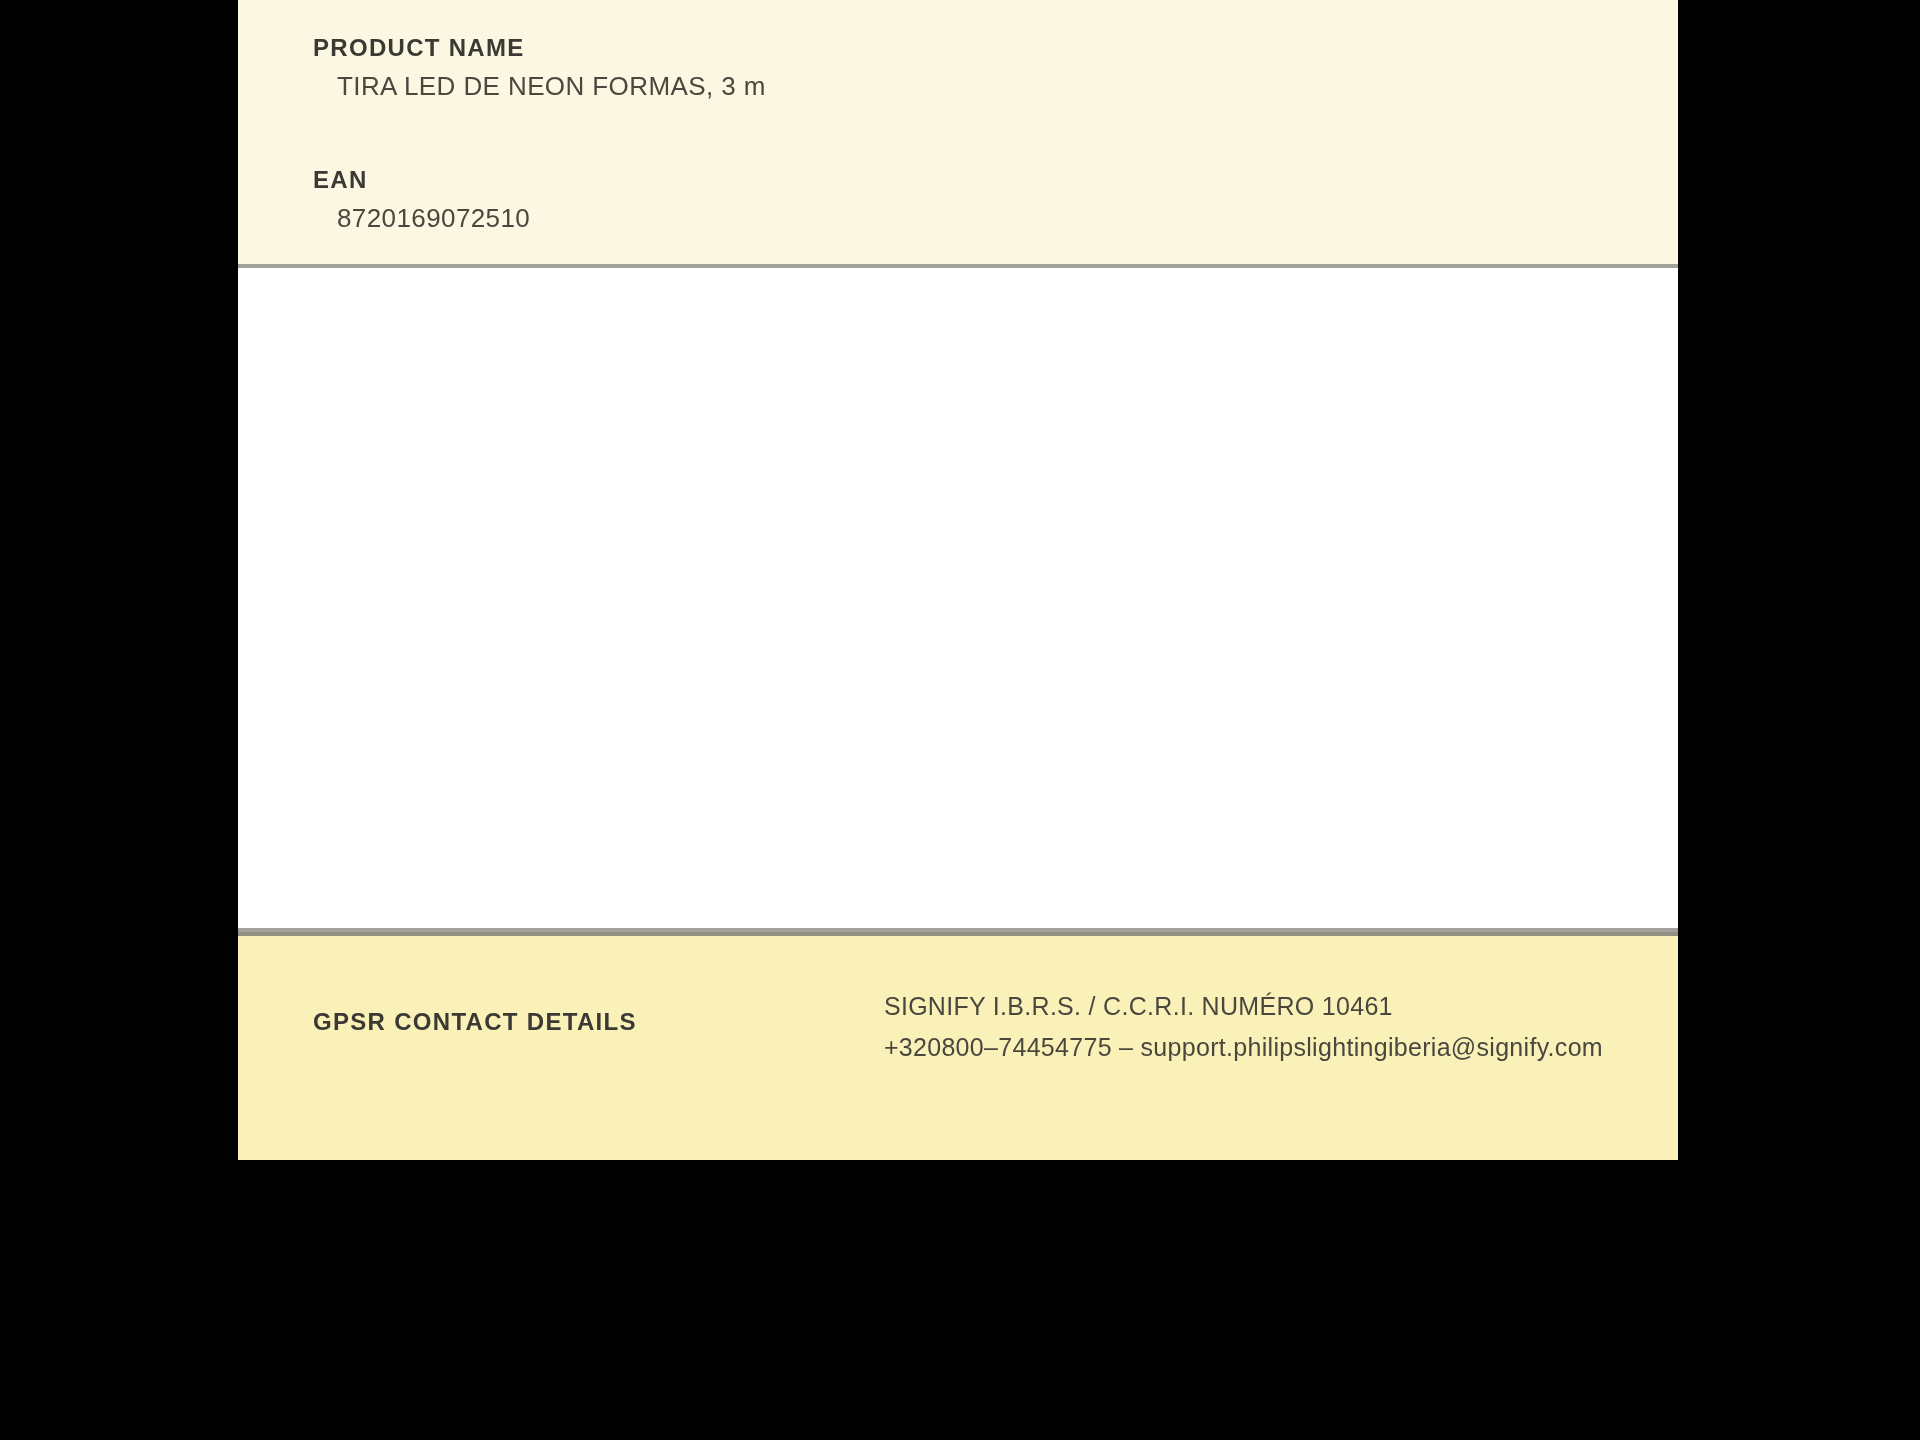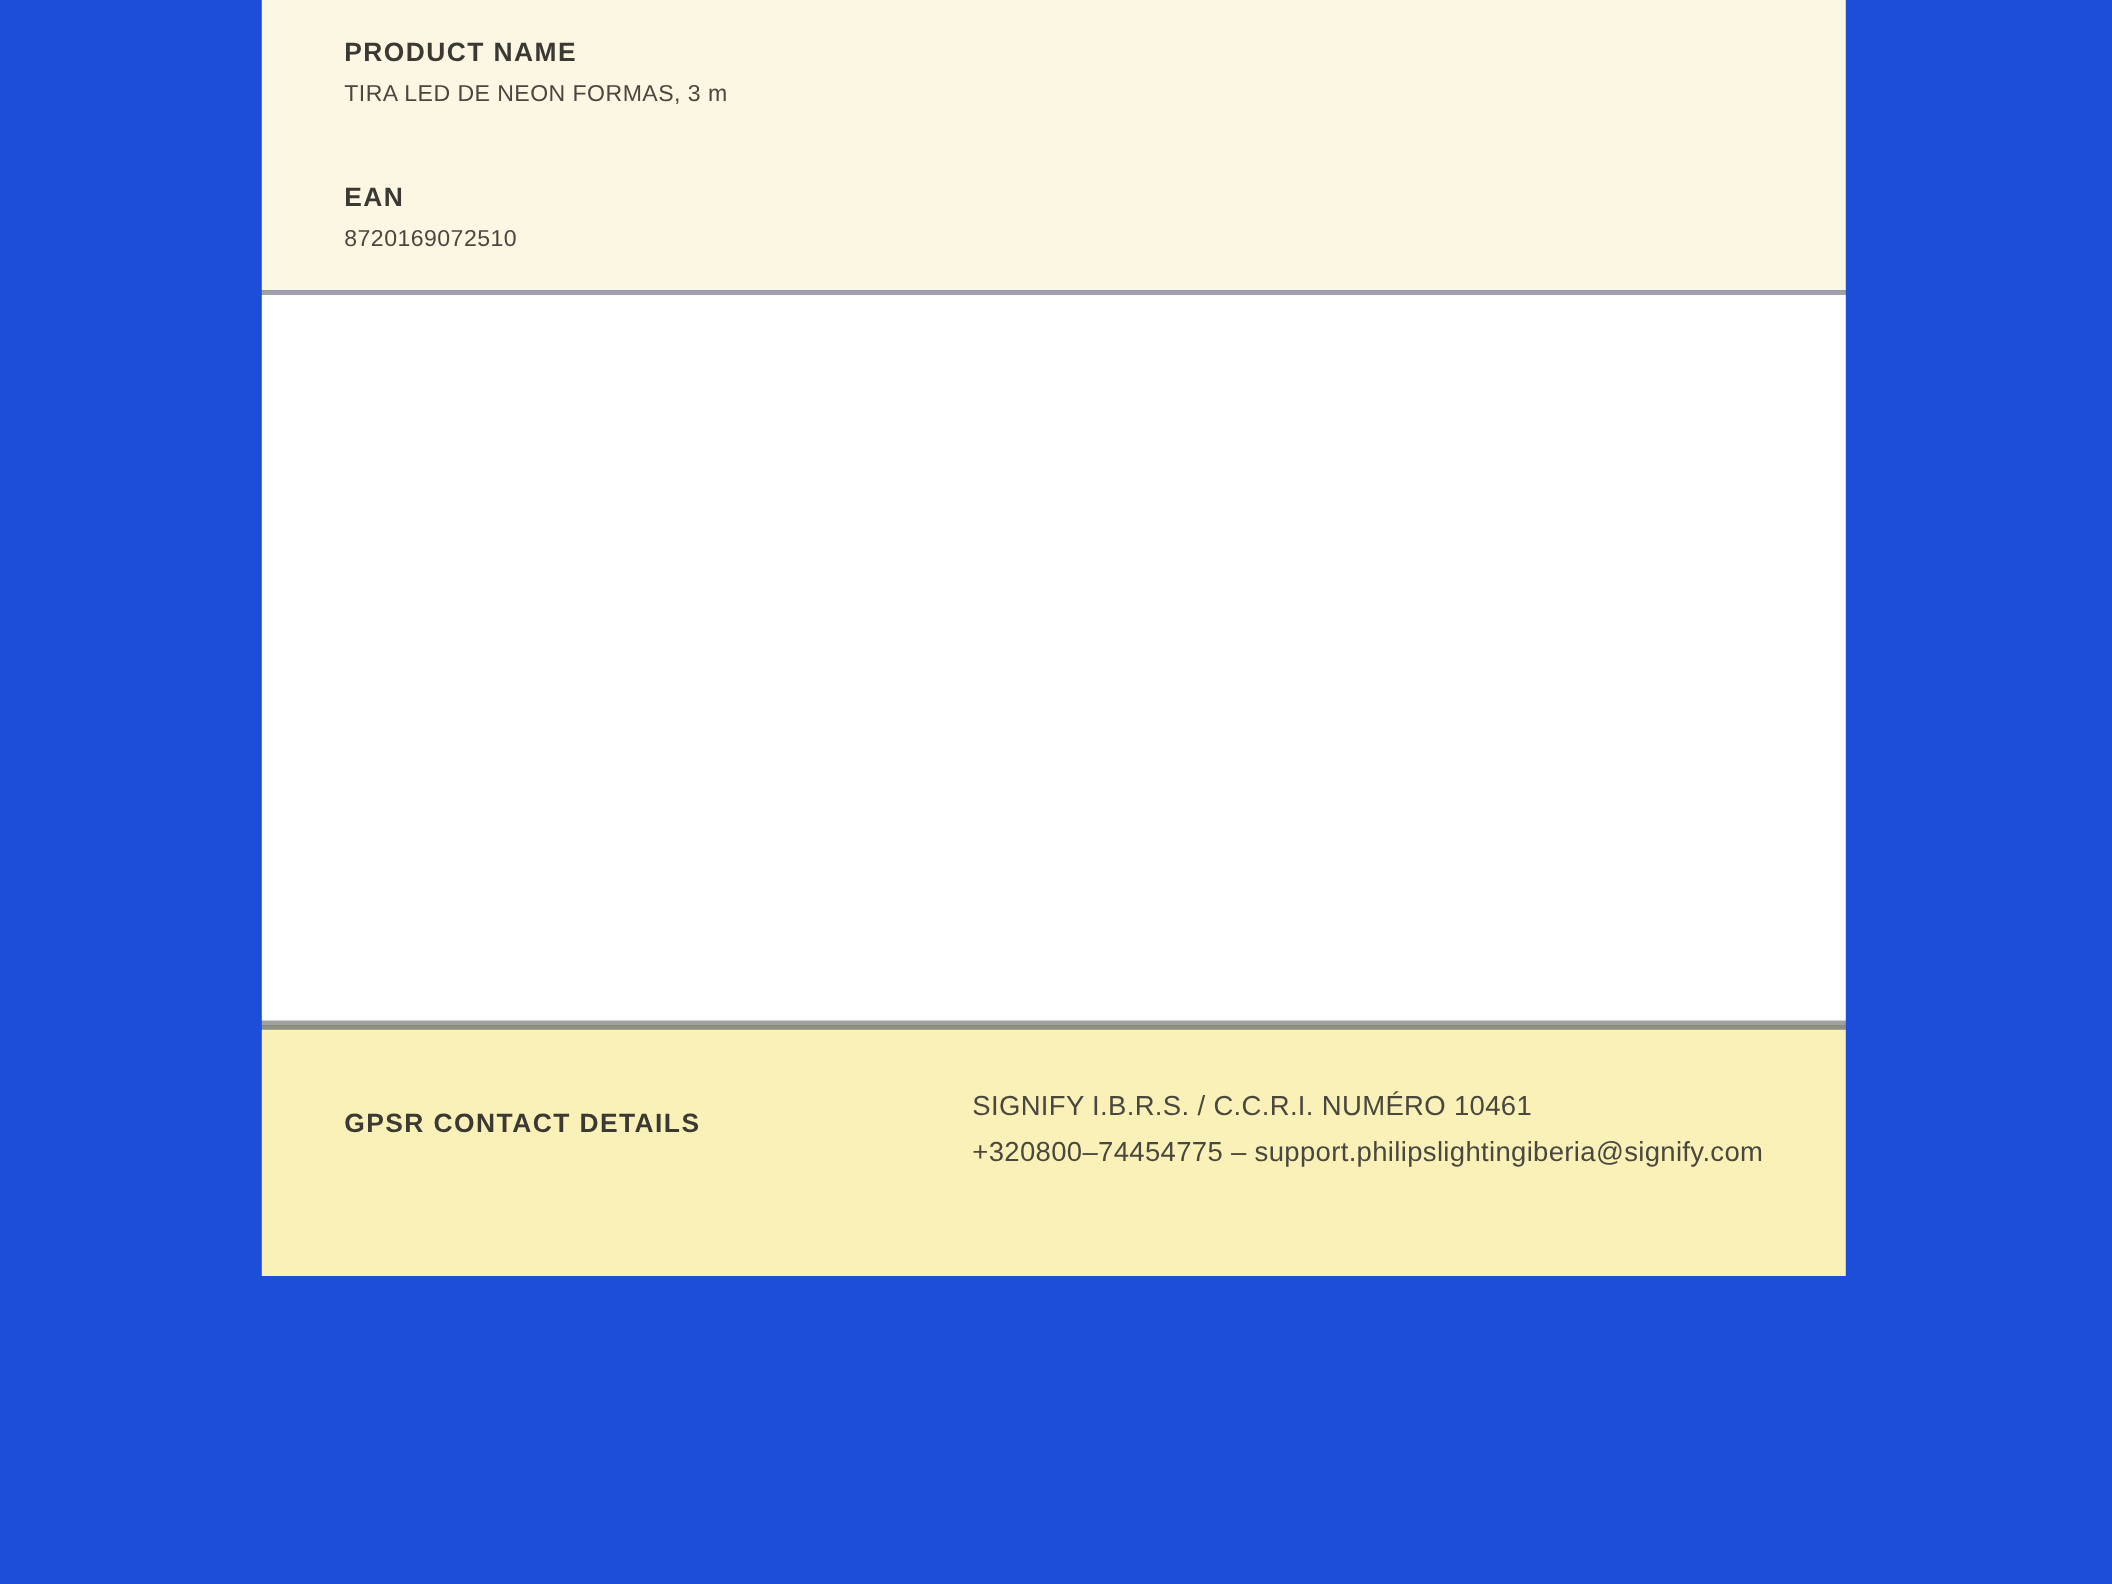--- a/index.html
+++ b/index.html
@@ -4,21 +4,21 @@
 <style>
   * { margin: 0; padding: 0; box-sizing: border-box; }
   html, body {
     width: 1920px; height: 1440px;
     background: #ffffff;
     font-family: "Liberation Sans", sans-serif;
   }
   .page {
     position: relative;
     width: 1920px; height: 1440px;
-    background: #1d4ed8;
+    background: #000000;
     overflow: hidden;
   }
   .panel {
     position: absolute;
     left: 238px; top: 0;
     width: 1440px; height: 1440px;
   }
   .sec-product {
     height: 264px;
     background: var(--cream, #fcf7e3);
@@ -34,24 +34,25 @@
     background: #ffffff;
   }
   .field-label {
     font-size: 24px;
     font-weight: bold;
     letter-spacing: 1.3px;
     color: var(--text-strong, #3b3933);
     line-height: 28px;
   }
   .field-value {
-    font-size: 21px;
+    font-size: 26px;
     letter-spacing: 0.4px;
     color: var(--text, #4a473f);
     line-height: 32px;
+    margin-left: 24px;
   }
   .sec-product .field-value { margin-top: 8px; }
   .sec-product .field-block + .field-block { margin-top: 64px; }
 
   .sec-batch {
     position: relative;
     height: 280px;
     background: var(--cream, #fcf7e3);
   }
   .batch-col {

